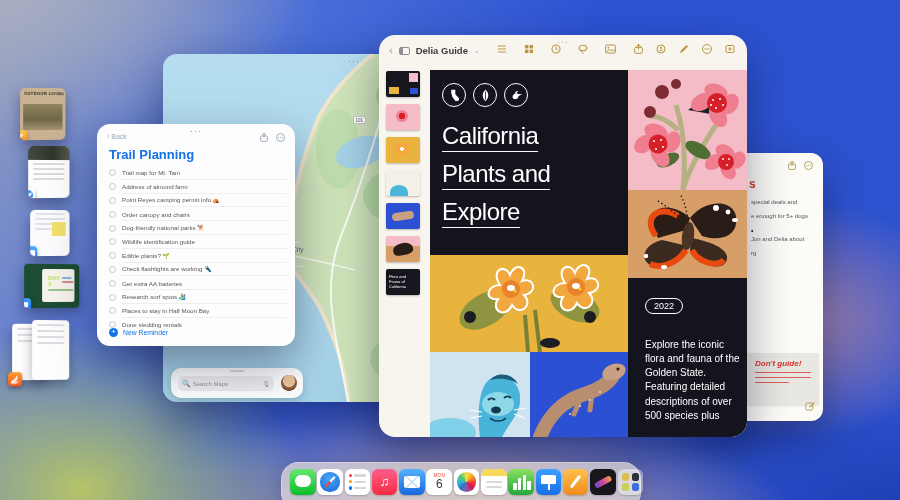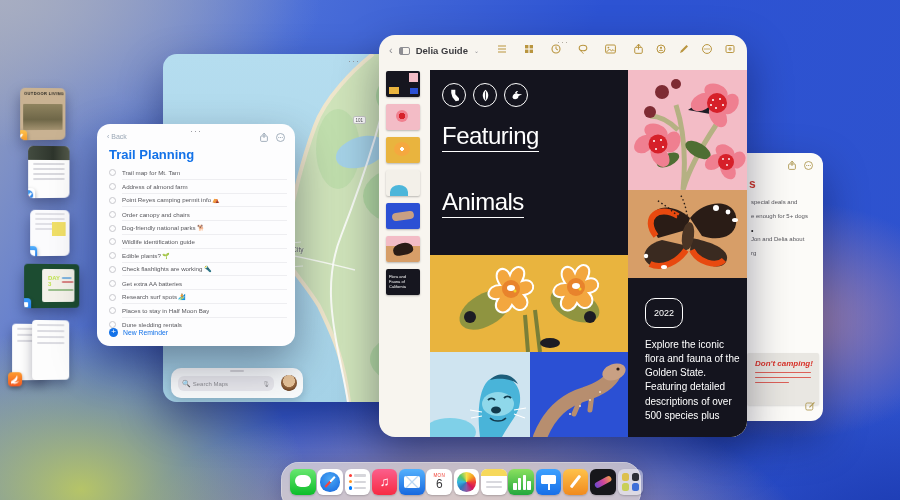--- a/index.html
+++ b/index.html
@@ -163,21 +163,21 @@
   .p-pink { left:203px; top:5px; width:119px; height:120px; background:#f3bcc6; }
   .p-tan { left:203px; top:125px; width:119px; height:88px; background:#d79e68; }
   .p-dark2 { left:203px; top:213px; width:119px; height:159px; background:#14141e; }
 
   .circle-icons { position:absolute; left:12px; top:13px; display:flex; gap:7px; }
   .cicon { width:24px; height:24px; border:1.3px solid #fff; border-radius:50%;
     display:flex; align-items:center; justify-content:center; }
   .slide-heading { position:absolute; left:12px; top:52px; color:#fff; font-size:24px; letter-spacing:-.5px; }
   .slide-heading span { display:inline-block; border-bottom:1.5px solid #fff; padding-bottom:1px; margin-bottom:8px; }
   .year-pill { position:absolute; left:17px; top:20px; border:1.2px solid #fff; border-radius:10px;
-    color:#fff; font-size:9px; padding:9px 8px; }
+    color:#fff; font-size:9px; padding:2px 8px; }
   .slide-body { position:absolute; left:17px; bottom:14px; width:96px; color:#fff; font-size:10px; line-height:1.42; }
 
   
   .notes-window { left:705px; top:153px; width:118px; height:268px; background:#fcfbf8; z-index:4; border-radius:12px; }
   .notes-hicons { position:absolute; right:10px; top:8px; display:flex; gap:8px; color:#b09a55; }
   .notes-title-frag { position:absolute; left:44px; top:24px; font-size:12px; font-weight:bold; color:#d03a30; }
   .notes-body { position:absolute; left:46px; top:46px; right:6px; }
   .note-frag { font-size:6px; color:#57575c; margin-bottom:8px; white-space:nowrap; overflow:hidden; }
   .note-frag.bullet { font-size:7px; color:#222; margin-bottom:2px; }
   .notes-scan { position:absolute; left:42px; top:200px; width:72px; height:52px; background:#e9e7e2;
@@ -429,21 +429,21 @@
   </div>
   <div class="notes-title-frag">s</div>
   <div class="notes-body">
       <div class="note-frag">special deals and</div>
       <div class="note-frag">e enough for 5+ dogs</div>
       <div class="note-frag bullet">•</div>
       <div class="note-frag">Jon and Delia about</div>
       <div class="note-frag">rg</div>
     </div>
   <div class="notes-scan">
-    <div class="scan-title">Don't camping!</div>
+    <div class="scan-title">Don't guide!</div>
     <div class="scan-line"></div>
     <div class="scan-line"></div>
     <div class="scan-line short"></div>
   </div>
   <div class="notes-compose">
     <svg width="10" height="10" viewBox="0 0 10 10">
         <rect x=".8" y="2" width="7" height="7" rx="1.4" stroke="#b09a55" stroke-width=".9" fill="none"></rect>
         <path d="M4 6 L9 1 L9.8 1.8 L4.8 6.8 Z" fill="#b09a55"></path>
       </svg>
   </div>
@@ -566,23 +566,23 @@
               <path d="M8 3 L8 13" stroke="#14141e" stroke-width="1"></path>
             </svg>
           </span>
         <span class="cicon">
           <svg width="13" height="13" viewBox="0 0 16 16">
               <path d="M3 10 C3.5 5.5 8 4 10 6 L15 6.5 L10.5 8.5 C10.5 12 6.5 13.5 4 12 Z M6 5 C7 2.5 9 2 10 2.5 C9 3.5 8.5 4.5 8 5.2 Z" fill="#fff"></path>
             </svg>
           </span>
       </div>
       <div class="slide-heading">
-        <span>Featuring</span><br>
-        <br>
-        <span>Animals</span>
+        <span>California</span><br>
+        <span>Plants and</span><br>
+        <span>Explore</span>
       </div>
     </div>
 
     <div class="panel p-yellow">
       <svg width="198" height="97" viewBox="0 0 198 97">
         <ellipse cx="55" cy="55" rx="28" ry="16" fill="#8f9440" transform="rotate(-30 55 55)"></ellipse>
         <ellipse cx="145" cy="50" rx="26" ry="15" fill="#8f9440" transform="rotate(25 145 50)"></ellipse>
         <path d="M95 60 L98 97 M105 55 L110 97" stroke="#7a7f38" stroke-width="4"></path>
         <circle cx="40" cy="62" r="6" fill="#1c1c24"></circle>
           <circle cx="160" cy="62" r="6" fill="#1c1c24"></circle>

